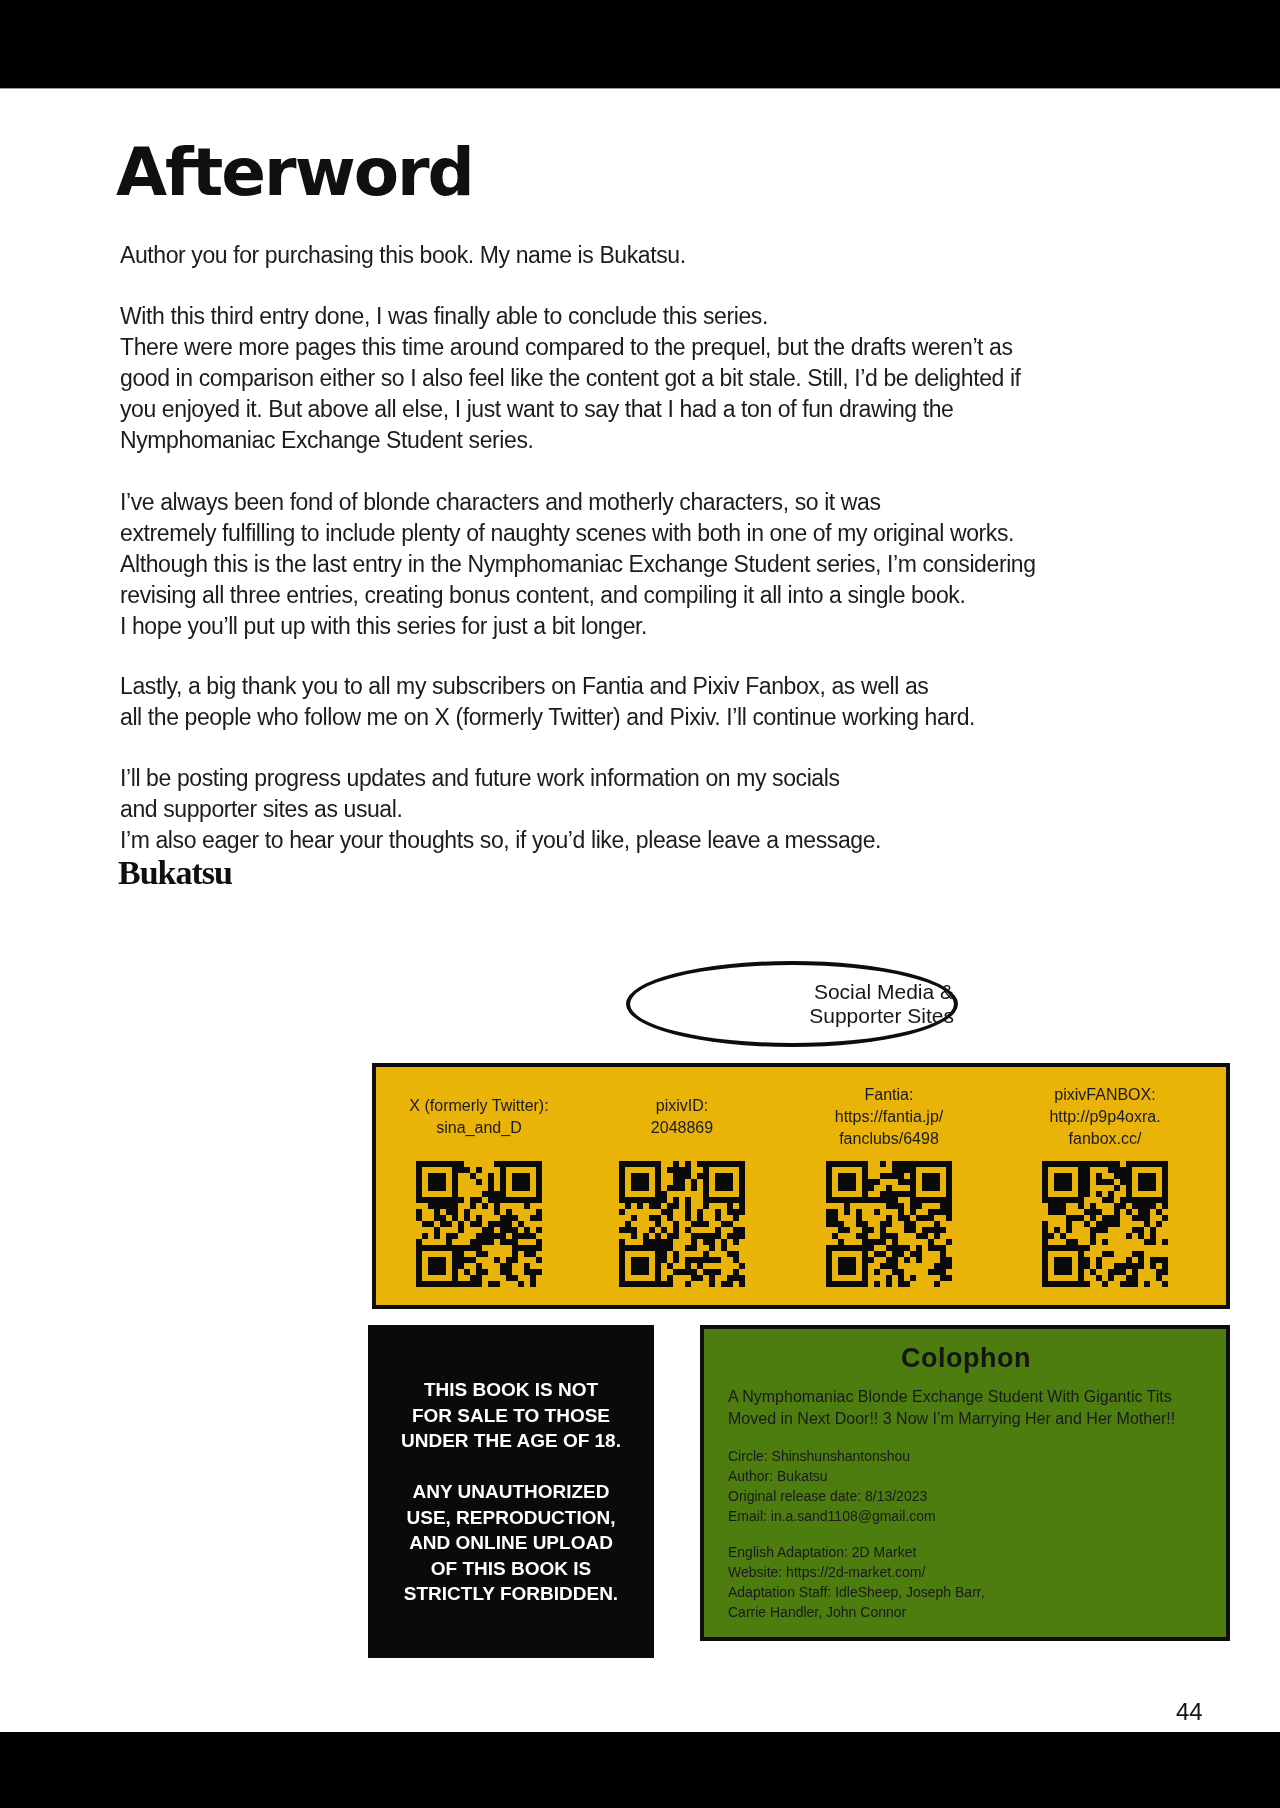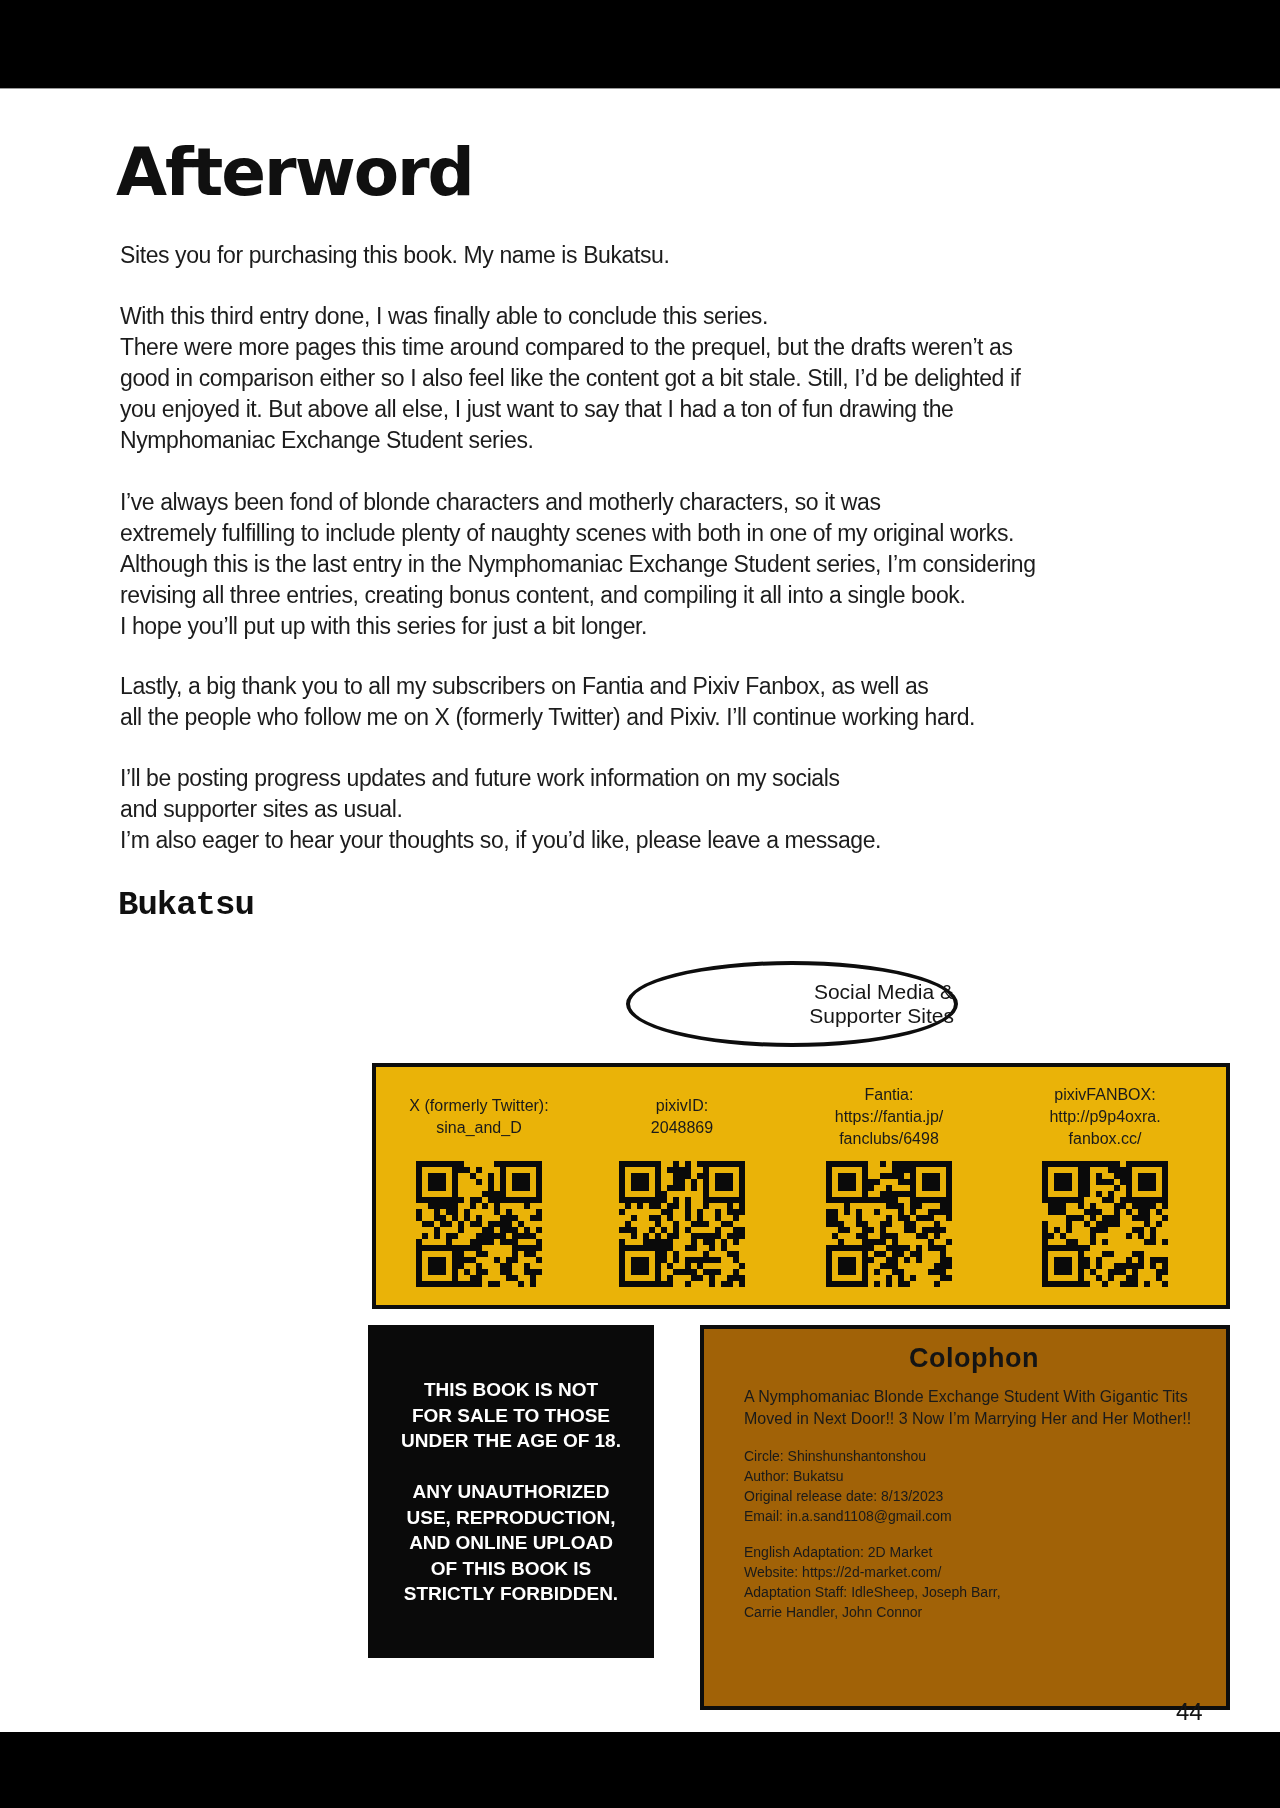--- a/index.html
+++ b/index.html
@@ -7,57 +7,57 @@
         font-family:"Liberation Sans",sans-serif;color:#161616;}
   .bar{position:absolute;left:0;width:1280px;background:#000000;}
   .bar.top{top:0;height:88px;border-bottom:1px solid #9a9a9a;}
   .bar.bottom{top:1732px;height:76px;}
   .title{position:absolute;left:116px;top:140px;margin:0;
          font-family:"DejaVu Sans",sans-serif;font-weight:700;font-size:66px;
          letter-spacing:-2px;line-height:1;color:#101010;}
   .para{position:absolute;left:120px;width:1075px;white-space:pre-line;
         font-size:23px;letter-spacing:-0.4px;line-height:31px;color:#1c1c1c;}
   .p1{top:240px}.p2{top:301px}.p3{top:487px}.p4{top:671px}.p5{top:763px}
-  .signature{position:absolute;left:118px;top:886px;
-             font-family:Liberation Mono, monospace;font-weight:700;font-size:34px;
+  .signature{position:absolute;left:118px;top:854px;
+             font-family:Liberation Serif, serif;font-weight:700;font-size:34px;
              letter-spacing:-1px;color:#101010;}
   .bubble{position:absolute;left:626px;top:961px;width:332px;height:86px;
           border:4px solid #0d0d0d;border-radius:50%;background:#ffffff;z-index:2;
           display:flex;flex-direction:column;align-items:flex-end;justify-content:center;
           font-size:21px;line-height:24px;text-align:center;box-sizing:border-box;}
   .qrbox{position:absolute;left:372px;top:1063px;width:858px;height:246px;
          border:4px solid #0d0d0d;box-sizing:border-box;background:#eab308;}
   .qrcol{position:absolute;top:14px;width:200px;display:flex;flex-direction:column;align-items:center;}
   .qc1{left:3px}.qc2{left:206px}.qc3{left:413px}.qc4{left:629px}
   .qrlabel{height:72px;display:flex;flex-direction:column;justify-content:center;align-items:center;
            font-size:16px;line-height:22px;text-align:center;color:#1a1a1a;}
   .qr{margin-top:8px;width:126px;height:126px;}
   .qr svg rect{fill:#0a0a0a;}
   .notice{position:absolute;left:368px;top:1325px;width:286px;height:333px;background:#0a0a0a;
           color:#ffffff;font-weight:700;font-size:19px;line-height:25.5px;text-align:center;
           white-space:pre-line;padding:52px 8px 0 8px;box-sizing:border-box;}
-  .colophon{position:absolute;left:700px;top:1325px;width:530px;height:385px;
-            border:4px solid #0d0d0d;box-sizing:border-box;background:#a16207;
-            padding:14px 22px 0 40px;}
+  .colophon{position:absolute;left:700px;top:1325px;width:530px;height:316px;
+            border:4px solid #0d0d0d;box-sizing:border-box;background:#4d7c0f;
+            padding:14px 22px 0 24px;}
   .c-head{text-align:center;font-weight:700;font-size:27px;letter-spacing:0.5px;
           margin:0 0 12px 0;color:#141414;}
   .c-title{font-size:16px;line-height:22px;white-space:pre-line;margin-bottom:16px;color:#1a1a1a;}
   .c-block{font-size:14px;line-height:20px;white-space:pre-line;margin-bottom:16px;color:#1a1a1a;}
   .pagenum{position:absolute;left:1176px;top:1698px;font-size:24px;color:#141414;}
 </style>
 </head>
 <body>
 
 <div class="page">
 
   <div class="bar top"></div>
 
   <h1 class="title">Afterword</h1>
 
-  <div class="para p1">Sites you for purchasing this book. My name is Bukatsu.</div>
+  <div class="para p1">Author you for purchasing this book. My name is Bukatsu.</div>
   <div class="para p2">With this third entry done, I was finally able to conclude this series.
 There were more pages this time around compared to the prequel, but the drafts weren’t as
 good in comparison either so I also feel like the content got a bit stale. Still, I’d be delighted if
 you enjoyed it. But above all else, I just want to say that I had a ton of fun drawing the
 Nymphomaniac Exchange Student series.</div>
   <div class="para p3">I’ve always been fond of blonde characters and motherly characters, so it was
 extremely fulfilling to include plenty of naughty scenes with both in one of my original works.
 Although this is the last entry in the Nymphomaniac Exchange Student series, I’m considering
 revising all three entries, creating bonus content, and compiling it all into a single book.
 I hope you’ll put up with this series for just a bit longer.</div>

